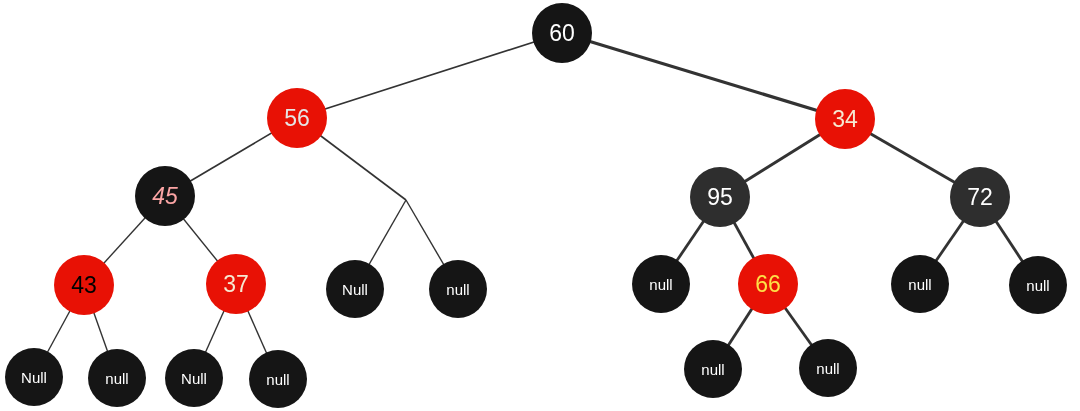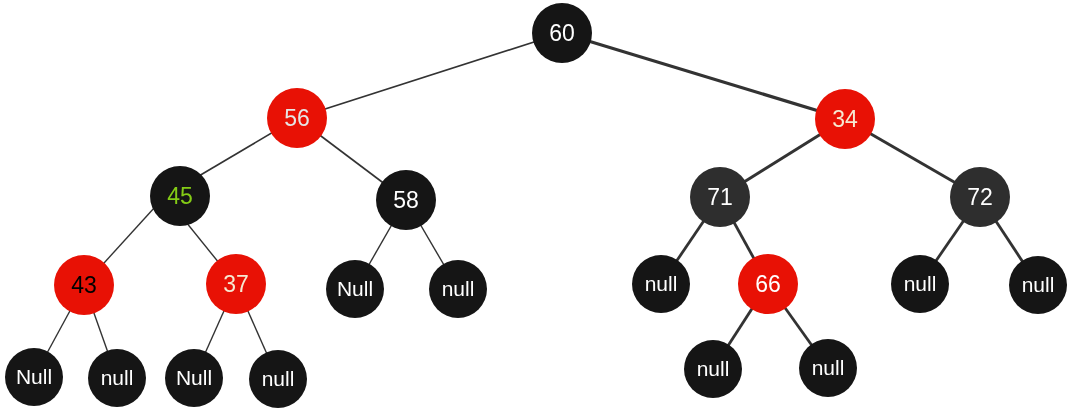--- a/index.html
+++ b/index.html
@@ -26,21 +26,21 @@
   .node {
     position: absolute;
     border-radius: 50%;
     display: flex;
     align-items: center;
     justify-content: center;
     box-sizing: border-box;
     user-select: none;
   }
   .node.value { font-size: 23px; }
-  .node.nil   { font-size: 21px; }
+  .node.nil   { font-size: 15px; }
 </style>
 </head>
 <body>
 
 <div class="stage" style="background: rgb(255, 255, 255);">
   <svg class="edges" viewBox="0 0 1080 411" xmlns="http://www.w3.org/2000/svg">
       <line x1="562" y1="33" x2="297" y2="118" stroke="#333333" stroke-width="1.8"></line>
       <line x1="562" y1="33" x2="845" y2="119" stroke="#333333" stroke-width="3.2"></line>
       <line x1="297" y1="118" x2="165" y2="196" stroke="#333333" stroke-width="1.6"></line>
       <line x1="297" y1="118" x2="406" y2="200" stroke="#333333" stroke-width="1.6"></line>
@@ -58,30 +58,29 @@
       <line x1="84" y1="285" x2="117" y2="378" stroke="#333333" stroke-width="1.4"></line>
       <line x1="236" y1="284" x2="194" y2="378" stroke="#333333" stroke-width="1.4"></line>
       <line x1="236" y1="284" x2="278" y2="379" stroke="#333333" stroke-width="1.4"></line>
       <line x1="768" y1="284" x2="713" y2="369" stroke="#333333" stroke-width="2.8"></line>
       <line x1="768" y1="284" x2="828" y2="368" stroke="#333333" stroke-width="2.8"></line>
     </svg>
 
 <div class="node value" style="left: 532px; top: 3px; width: 60px; height: 60px; background: rgb(21, 21, 21); color: rgb(255, 255, 255);">60</div>
     <div class="node value" style="left: 267px; top: 88px; width: 60px; height: 60px; background: rgb(232, 17, 5); color: #e5e5e5;">56</div>
     <div class="node value" style="left: 815px; top: 89px; width: 60px; height: 60px; background: rgb(232, 17, 5); color: rgb(246, 233, 210);">34</div>
-    <div class="node value" style="left: 150px; top: 166px; width: 60px; height: 60px; background: rgb(21, 21, 21); color: #84cc16;">45</div>
-    <div class="node value" style="left: 376px; top: 170px; width: 60px; height: 60px; background: rgb(21, 21, 21); color: rgb(255, 255, 255);">58</div>
-    <div class="node value" style="left: 690px; top: 167px; width: 60px; height: 60px; background: rgb(46, 46, 46); color: rgb(255, 255, 255);">71</div>
+    <div class="node value" style="left: 135px; top: 166px; width: 60px; height: 60px; background: rgb(21, 21, 21); color: #fca5a5; font-style: italic;">45</div>
+    <div class="node value" style="left: 690px; top: 167px; width: 60px; height: 60px; background: rgb(46, 46, 46); color: rgb(255, 255, 255);">95</div>
     <div class="node value" style="left: 950px; top: 167px; width: 60px; height: 60px; background: rgb(46, 46, 46); color: rgb(255, 255, 255); text-align: right;">72</div>
     <div class="node value" style="left: 54px; top: 255px; width: 60px; height: 60px; background: rgb(232, 17, 5); color: #000000;">43</div>
     <div class="node value" style="left: 206px; top: 254px; width: 60px; height: 60px; background: rgb(232, 17, 5); color: rgb(246, 233, 210);">37</div>
     <div class="node nil" style="left: 326px; top: 260px; width: 58px; height: 58px; background: rgb(21, 21, 21); color: rgb(255, 255, 255);">Null</div>
     <div class="node nil" style="left: 429px; top: 260px; width: 58px; height: 58px; background: rgb(21, 21, 21); color: rgb(255, 255, 255);">null</div>
     <div class="node nil" style="left: 632px; top: 255px; width: 58px; height: 58px; background: rgb(21, 21, 21); color: rgb(255, 255, 255);">null</div>
-    <div class="node value" style="left: 738px; top: 254px; width: 60px; height: 60px; background: rgb(232, 17, 5); color: #ffffff;">66</div>
+    <div class="node value" style="left: 738px; top: 254px; width: 60px; height: 60px; background: rgb(232, 17, 5); color: #fde047;">66</div>
     <div class="node nil" style="left: 891px; top: 255px; width: 58px; height: 58px; background: rgb(21, 21, 21); color: rgb(255, 255, 255);">null</div>
     <div class="node nil" style="left: 1009px; top: 256px; width: 58px; height: 58px; background: rgb(21, 21, 21); color: rgb(255, 255, 255);">null</div>
     <div class="node nil" style="left: 5px; top: 348px; width: 58px; height: 58px; background: rgb(21, 21, 21); color: rgb(255, 255, 255);">Null</div>
     <div class="node nil" style="left: 88px; top: 349px; width: 58px; height: 58px; background: rgb(21, 21, 21); color: rgb(255, 255, 255);">null</div>
     <div class="node nil" style="left: 165px; top: 349px; width: 58px; height: 58px; background: rgb(21, 21, 21); color: rgb(255, 255, 255);">Null</div>
     <div class="node nil" style="left: 249px; top: 350px; width: 58px; height: 58px; background: rgb(21, 21, 21); color: rgb(255, 255, 255);">null</div>
     <div class="node nil" style="left: 684px; top: 340px; width: 58px; height: 58px; background: rgb(21, 21, 21); color: rgb(255, 255, 255);">null</div>
     <div class="node nil" style="left: 799px; top: 339px; width: 58px; height: 58px; background: rgb(21, 21, 21); color: rgb(255, 255, 255);">null</div>
   </div>
 

